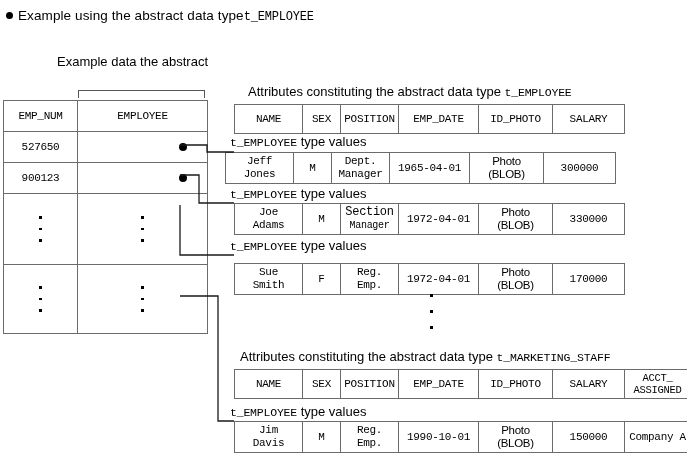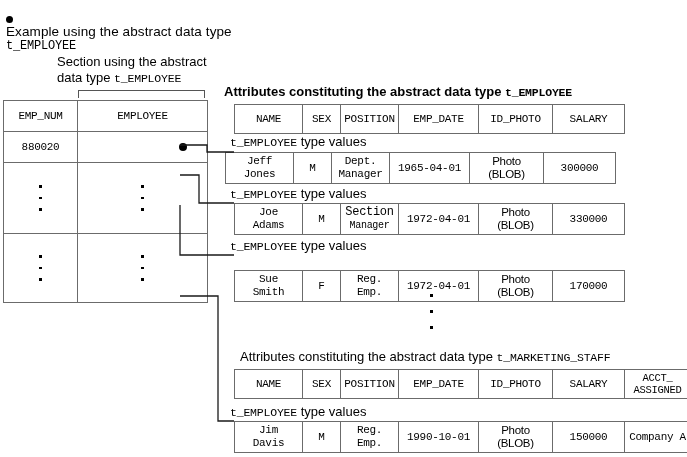--- a/index.html
+++ b/index.html
@@ -19,25 +19,24 @@
     background: #ffffff;
   }
   .sans {
     font-family: "Liberation Sans", sans-serif;
   }
 
   
   .bullet-head {
     position: absolute;
     left: 6px;
-    top: 17px;
+    top: 8px;
     display: flex;
     align-items: baseline;
     white-space: nowrap;
-    flex-direction: column;
   }
   .bullet-dot {
     width: 7px;
     height: 7px;
     border-radius: 50%;
     background: #000;
     margin-right: 5px;
     flex: 0 0 auto;
     position: relative;
     top: -1px;
@@ -165,21 +164,21 @@
     font-size: 11.5px;
     letter-spacing: -0.2px;
   }
 
   .hdr-tbl td { height: 28px; text-align: center; }
   .val-tbl td { height: 30px; line-height: 13px; }
 
   #emp-header { left: 234px; top: 104px; width: 390px; }
   #row-jeff   { left: 225px; top: 152px; width: 390px; }
   #row-joe    { left: 234px; top: 203px; width: 390px; }
-  #row-sue    { left: 234px; top: 270px; width: 390px; }
+  #row-sue    { left: 234px; top: 263px; width: 390px; }
 
   #mkt-header { left: 234px; top: 369px; width: 456px; }
   #row-jim    { left: 234px; top: 421px; width: 456px; }
 
   .mid-dots {
     position: absolute;
     left: 430px;
     top: 294px;
     display: flex;
     flex-direction: column;
@@ -207,45 +206,48 @@
 
 <div id="root">
 
   <div class="bullet-head">
     <span class="bullet-dot"></span>
     <span class="txt">Example using the abstract data type </span>
     <span class="code">t_EMPLOYEE</span>
   </div>
 
   <div class="left-caption">
-    <div>Section using the abstract</div>
-    <div>
-      <span>data type </span><span class="code">t_EMPLOYEE</span>
-    </div>
+    <div>Example data the abstract</div>
   </div>
 
   <div class="bracket"></div>
 
   <table class="tbl" id="left-table">
     <colgroup>
         <col style="width:74px">
         <col style="width:130px">
       </colgroup>
     <tbody>
       <tr>
         <td>EMP_NUM</td>
         <td>EMPLOYEE</td>
       </tr>
       <tr>
-        <td>880020</td>
+        <td>527650</td>
         <td class="emp-cell">
           <span class="anchor"></span>
         </td>
       </tr>
       <tr>
+        <td>900123</td>
+        <td class="emp-cell">
+          <span class="anchor"></span>
+        </td>
+      </tr>
+      <tr>
         <td class="dots-cell">
           <span class="vdots">
               <i></i>
               <i></i>
               <i></i>
             </span>
         </td>
         <td class="dots-cell">
           <span class="vdots">
               <i></i>
@@ -266,21 +268,21 @@
           <span class="vdots">
               <i></i>
               <i></i>
               <i></i>
             </span>
         </td>
       </tr>
     </tbody>
   </table>
 
-  <div class="caption-right" style="left:224px; top:84px;font-weight:bold;">
+  <div class="caption-right" style="left:248px; top:84px;">
     <span>Attributes constituting the abstract data type </span><span class="code">t_EMPLOYEE</span>
   </div>
 
   <table class="tbl hdr-tbl" id="emp-header">
     <colgroup>
       <col style="width:68px">
         <col style="width:38px">
         <col style="width:58px">
       <col style="width:80px">
         <col style="width:74px">

